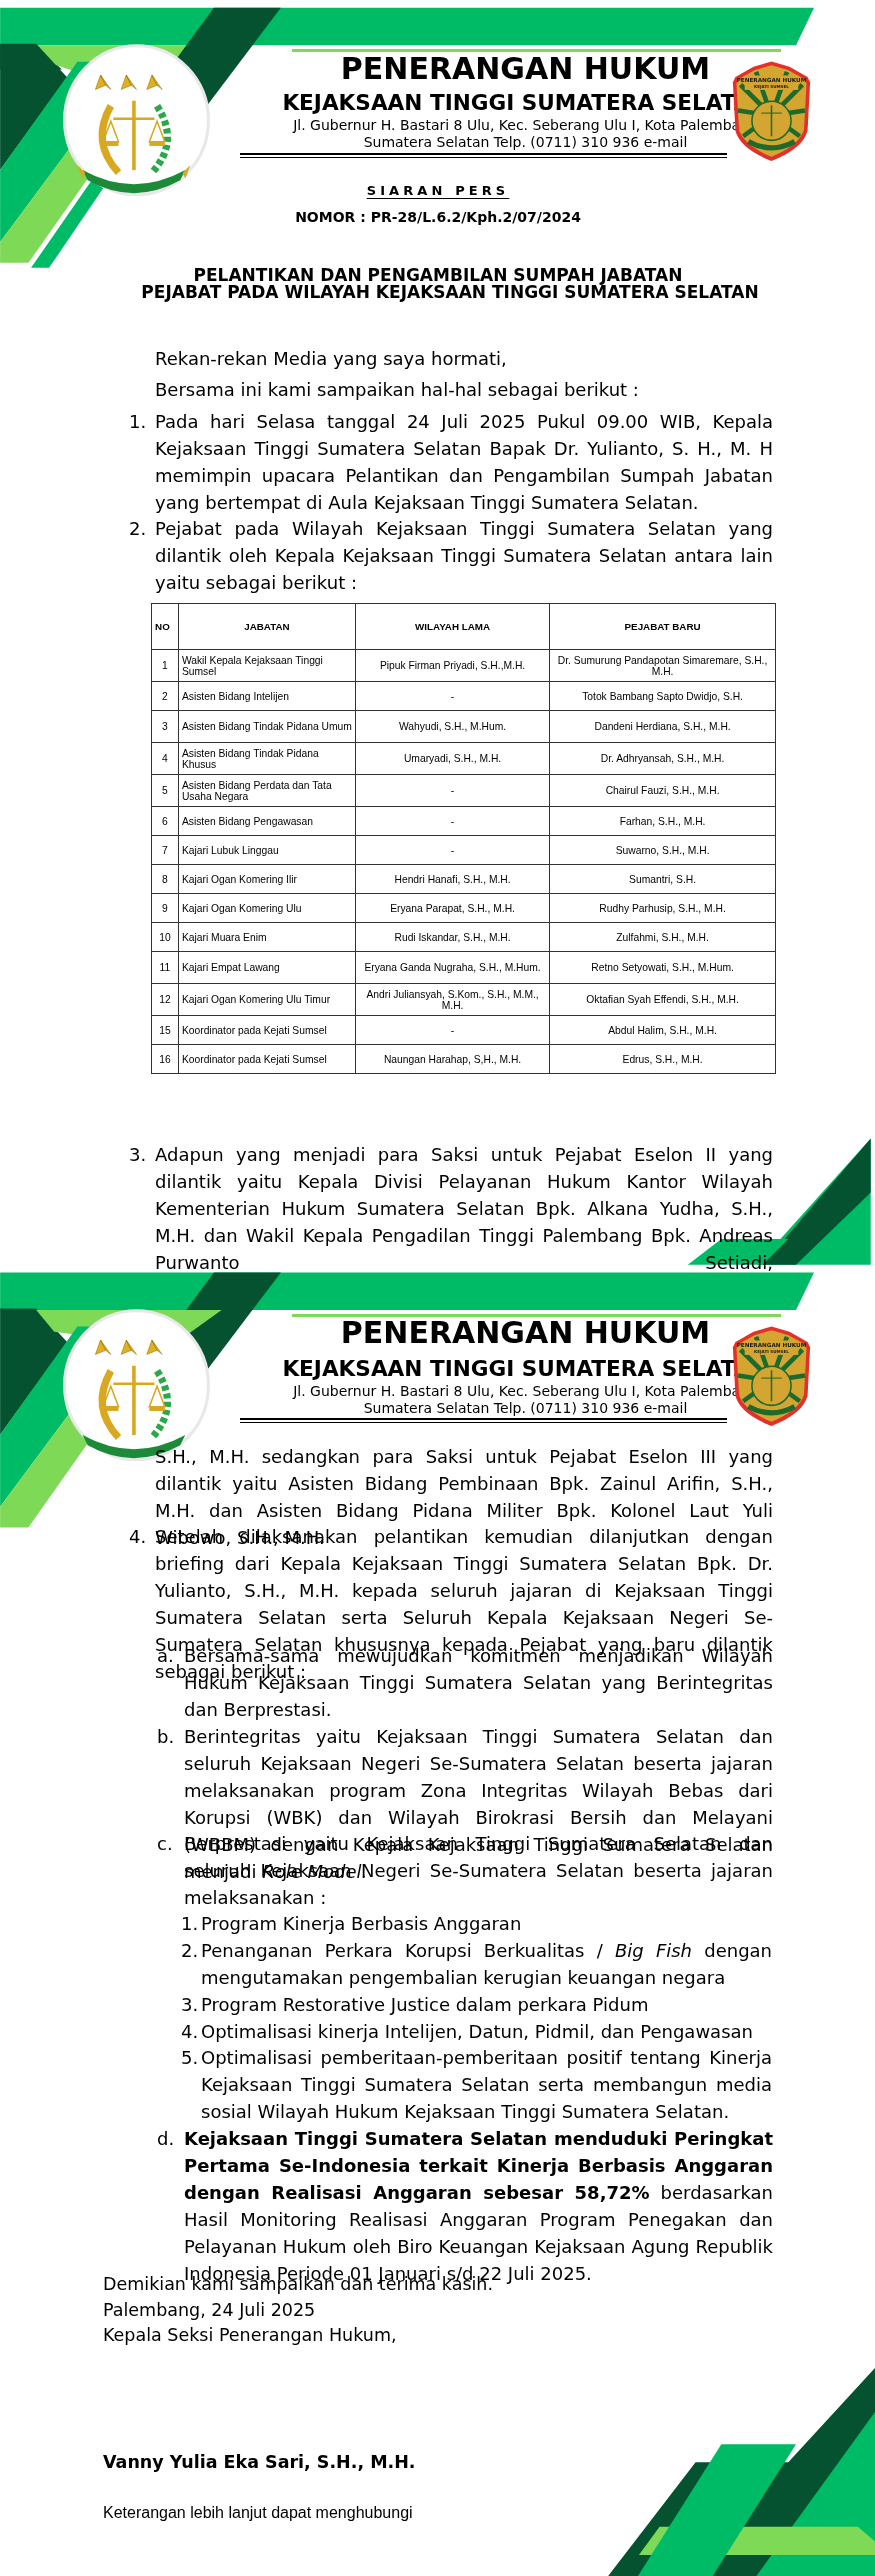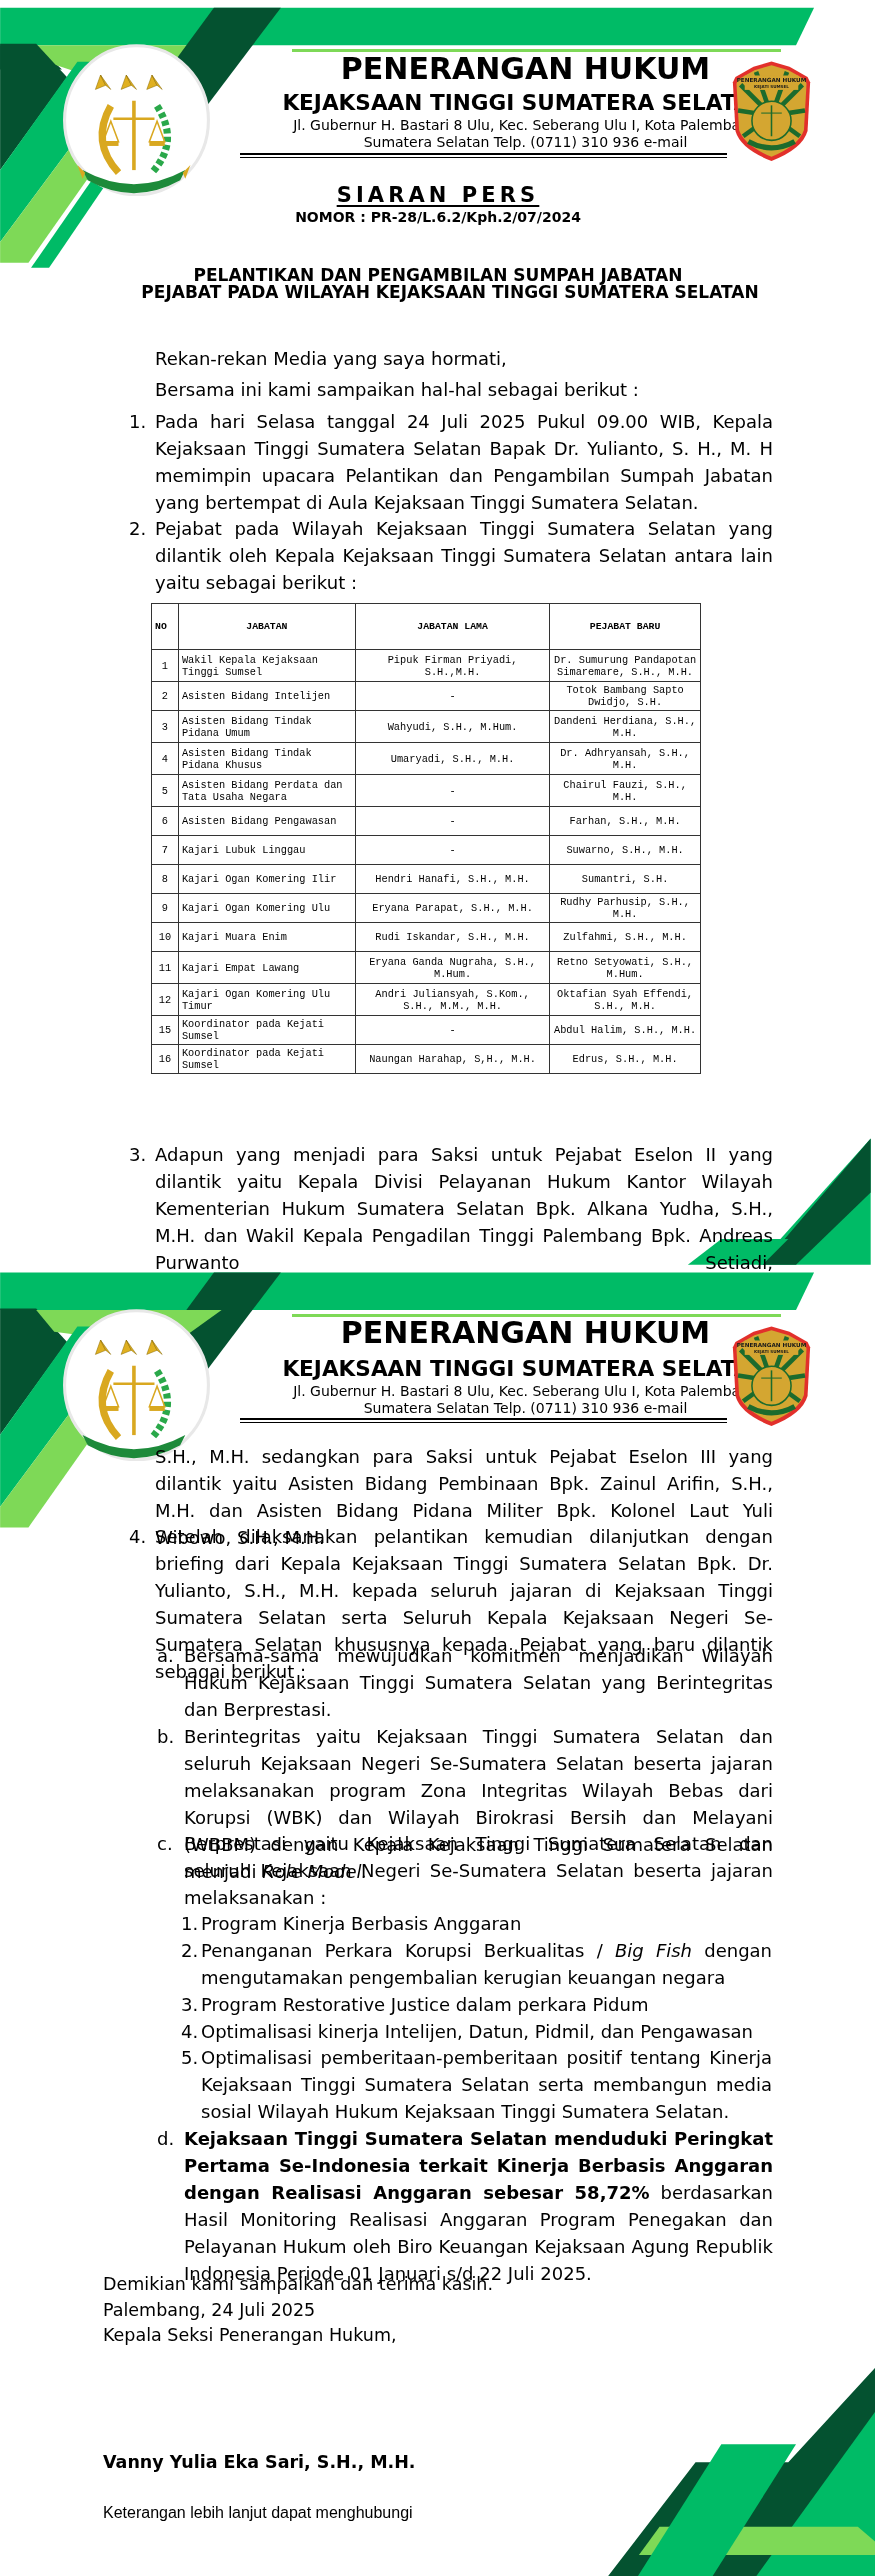--- a/index.html
+++ b/index.html
@@ -11,42 +11,42 @@
   .hdr-title { position: absolute; left: 242px; width: 567px; text-align: center;
                font-family: "DejaVu Sans", sans-serif; font-weight: bold; letter-spacing: 0px; }
   .hdr-t1 { font-size: 30px; line-height: 33px; }
   .hdr-t2 { font-size: 21.6px; line-height: 25px; }
   .hdr-addr { font-size: 14px; line-height: 16.5px; font-weight: normal; }
   .hdr-rule { position: absolute; left: 240px; width: 487px; height: 2.1px; background: #000; }
   .hdr-rule2 { position: absolute; left: 240px; width: 487px; height: 1px; background: #000; }
   .sub-hdr-line { position: absolute; left: 292px; width: 487px; height: 3.6px; background: #7ed957; }
 
   .center-block { position: absolute; left: 0; width: 876px; text-align: center; font-weight: bold; }
-  .siaran { font-size: 21px; letter-spacing: 4.1px; text-decoration: underline; text-underline-offset: 3.1px; }
+  .siaran { font-size: 13px; letter-spacing: 4.1px; text-decoration: underline; text-underline-offset: 3.1px; }
   .nomor { font-size: 14px; }
   .judul { font-size: 17px; line-height: 25px; }
 
   .para { position: absolute; left: 155px; width: 618px; font-size: 18px; line-height: 27px;
           text-align: justify; }
   .num-item { position: absolute; left: 129px; width: 644px; font-size: 18px; line-height: 27px; }
   .num-item .n { position: absolute; left: 0; top: 0; width: 26px; }
   .num-item .t { margin-left: 26px; text-align: justify; display: block; }
   .sub-item { position: absolute; left: 157px; width: 616px; font-size: 18px; line-height: 27px; }
   .sub-item .n { position: absolute; left: 0; top: 0; width: 26px; }
   .sub-item .t { margin-left: 27px; text-align: justify; display: block; }
   .subsub-item { position: absolute; left: 181px; width: 591px; font-size: 18px; line-height: 27px; }
   .subsub-item .n { position: absolute; left: 0; top: 0; width: 25px; }
   .subsub-item .t { margin-left: 20px; text-align: justify; display: block; }
   .just-all { text-align-last: justify; }
   i { font-style: italic; }
   b { font-weight: bold; }
 
   
-  table.pejabat { position: absolute; left: 151px; top: 603px; width: 550px;
-                  border-collapse: collapse; font-family: Liberation Mono, monospace;
+  table.pejabat { position: absolute; left: 151px; top: 603px; width: 625px;
+                  border-collapse: collapse; font-family: Liberation Sans, sans-serif;
                   font-size: 10.3px; }
   table.pejabat td, table.pejabat th { border: 1px solid #333; padding: 1px 3.1px; vertical-align: middle; }
   table.pejabat th { height: 43px; font-weight: bold; font-size: 9.8px; }
   table.pejabat th.no { text-align: left; }
   table.pejabat td.no { text-align: center; width: 19.6px; }
   table.pejabat td.jab { width: 170px; text-align: left; }
   table.pejabat td.lama, table.pejabat td.baru { text-align: center; }
   table.pejabat td.lama { width: 187px; }
   table.pejabat tr.r { height: 29px; }
   table.pejabat tr.r2 { height: 32px; }
@@ -170,21 +170,21 @@
 <div class="num-item" style="top:515px;">
   <span class="n">2.</span>
   <span class="t">Pejabat pada Wilayah Kejaksaan Tinggi Sumatera Selatan yang dilantik oleh Kepala Kejaksaan Tinggi Sumatera Selatan antara lain yaitu sebagai berikut :</span>
 </div>
 
 <table class="pejabat">
   <thead>
     <tr>
       <th class="no">NO</th>
       <th>JABATAN</th>
-      <th>JABATAN LAMA</th>
+      <th>WILAYAH LAMA</th>
       <th>PEJABAT BARU</th>
     </tr>
   </thead>
   <tbody id="table-body">
       <tr class="r2">
         <td class="no">1</td>
         <td class="jab">Wakil Kepala Kejaksaan Tinggi Sumsel</td>
         <td class="lama">Pipuk Firman Priyadi, S.H.,M.H.</td>
         <td class="baru">Dr. Sumurung Pandapotan Simaremare, S.H., M.H.</td>
       </tr>

